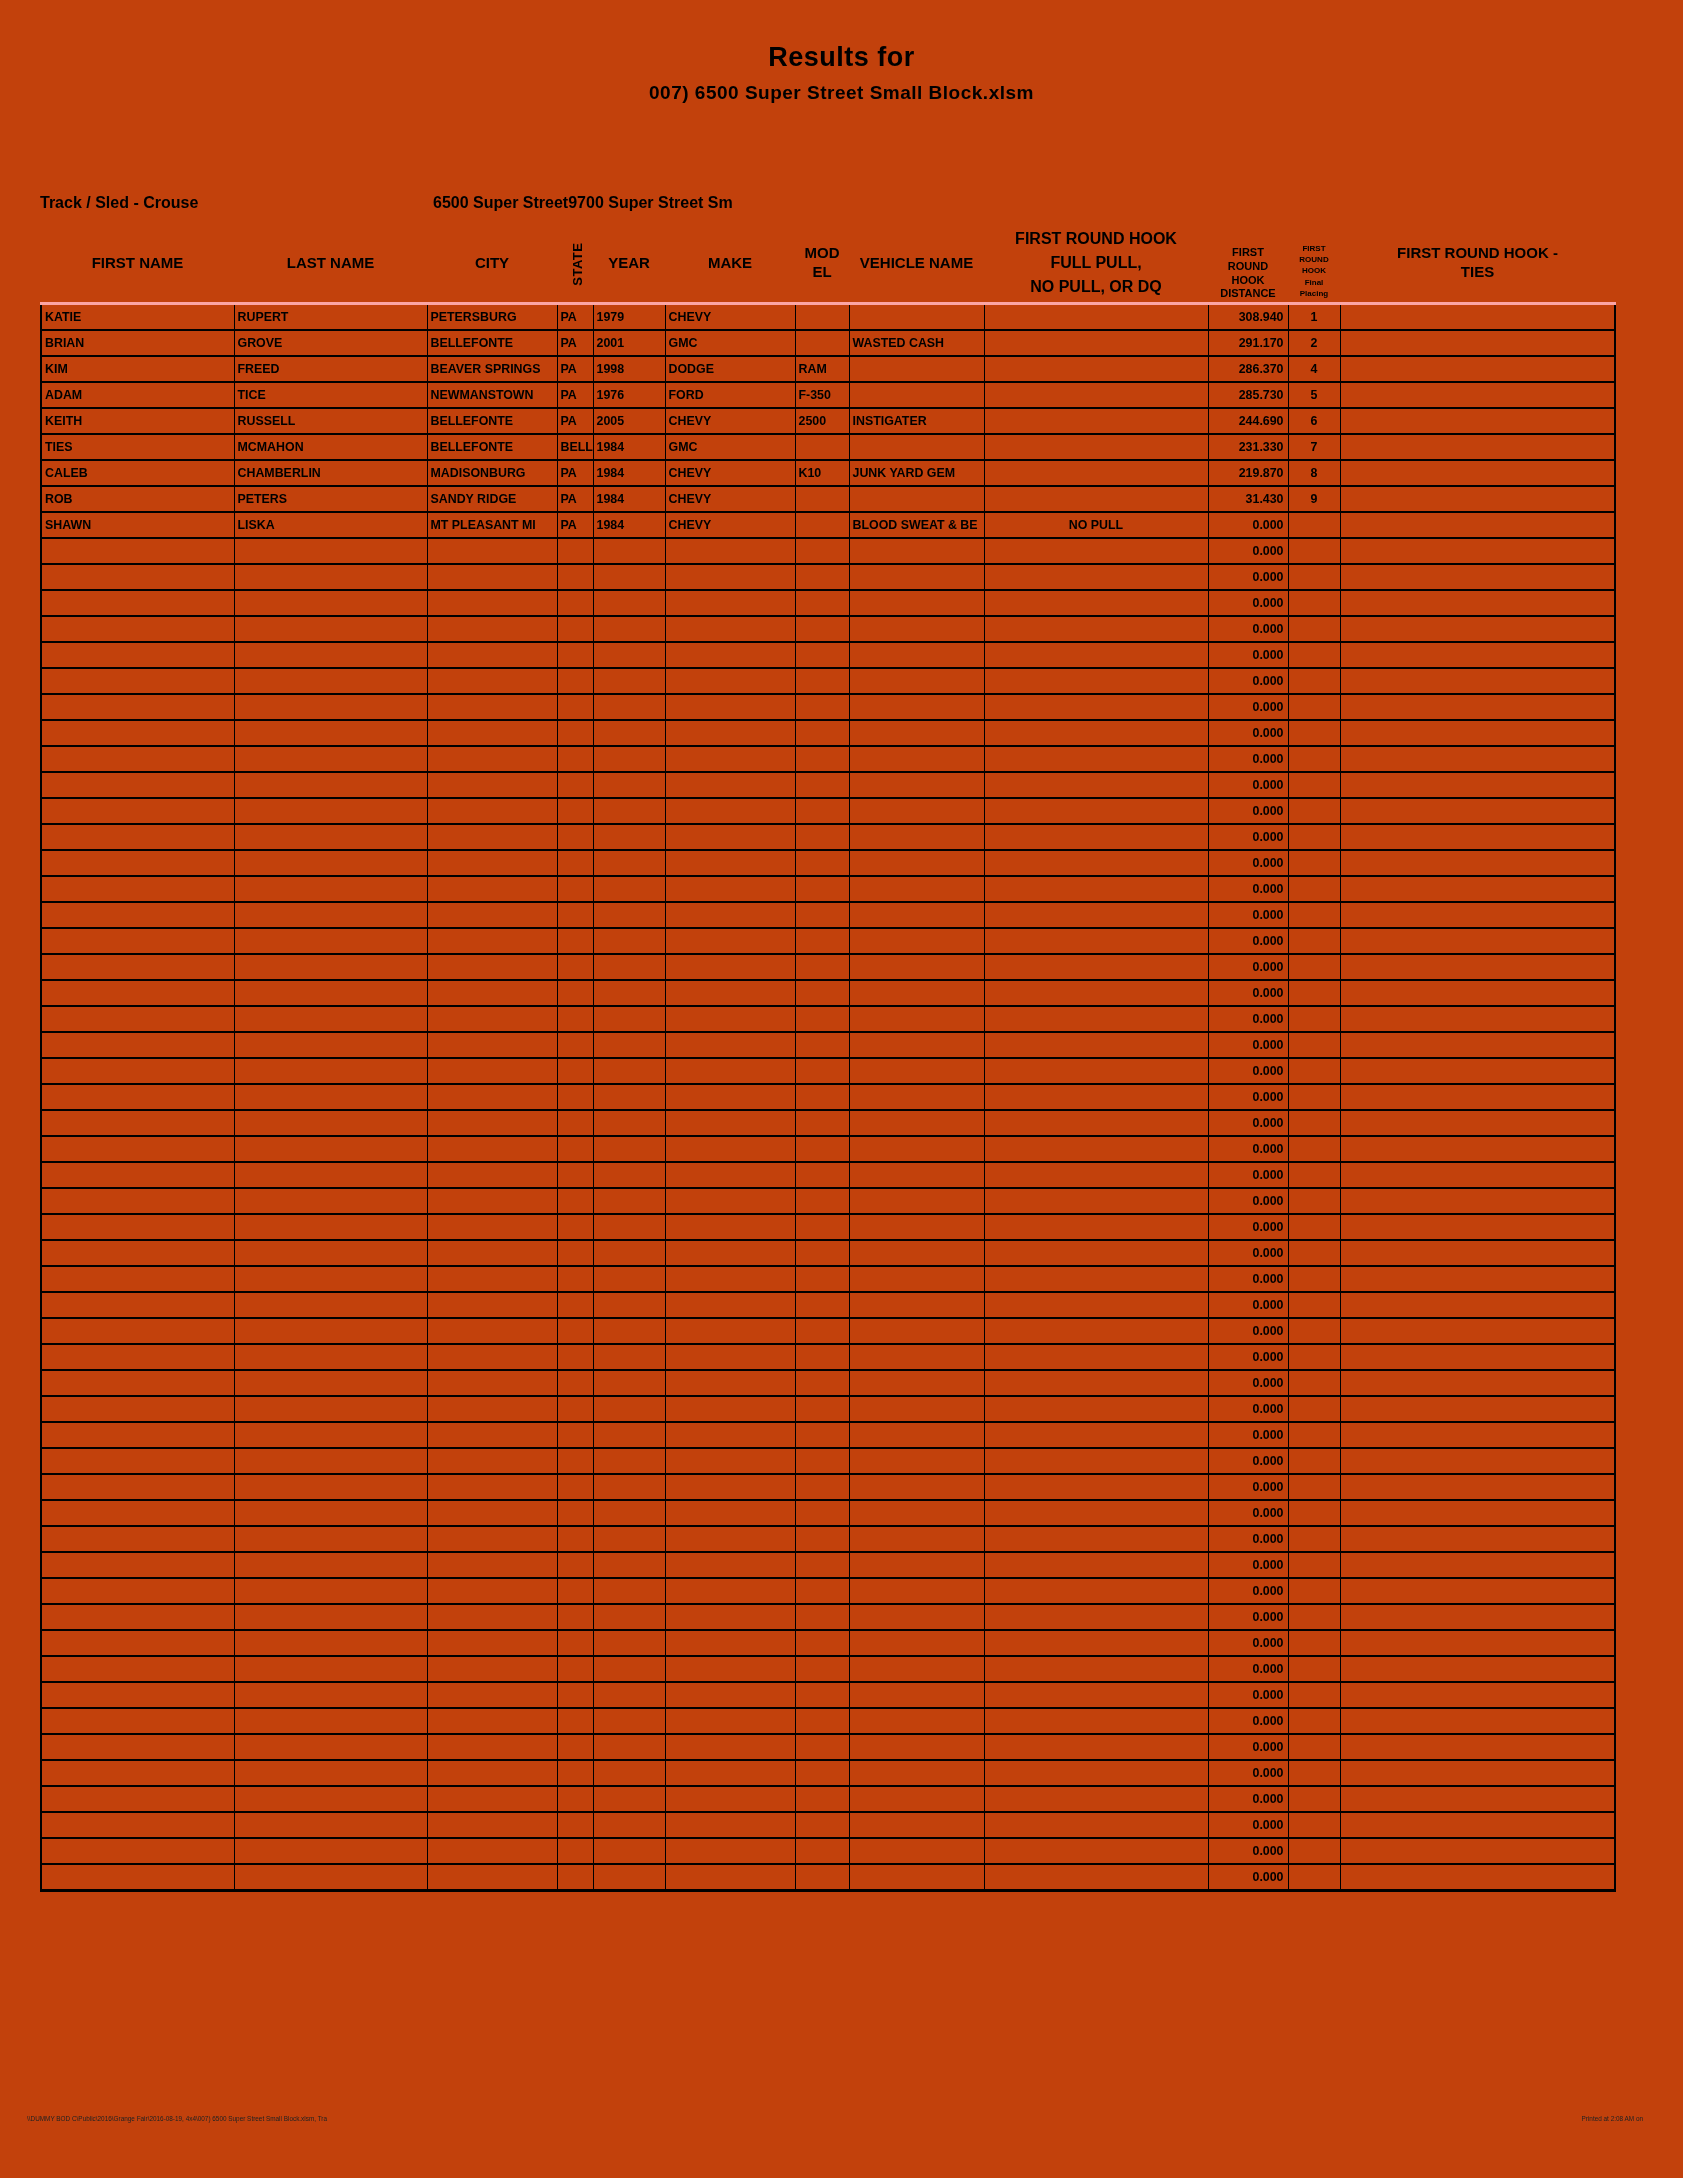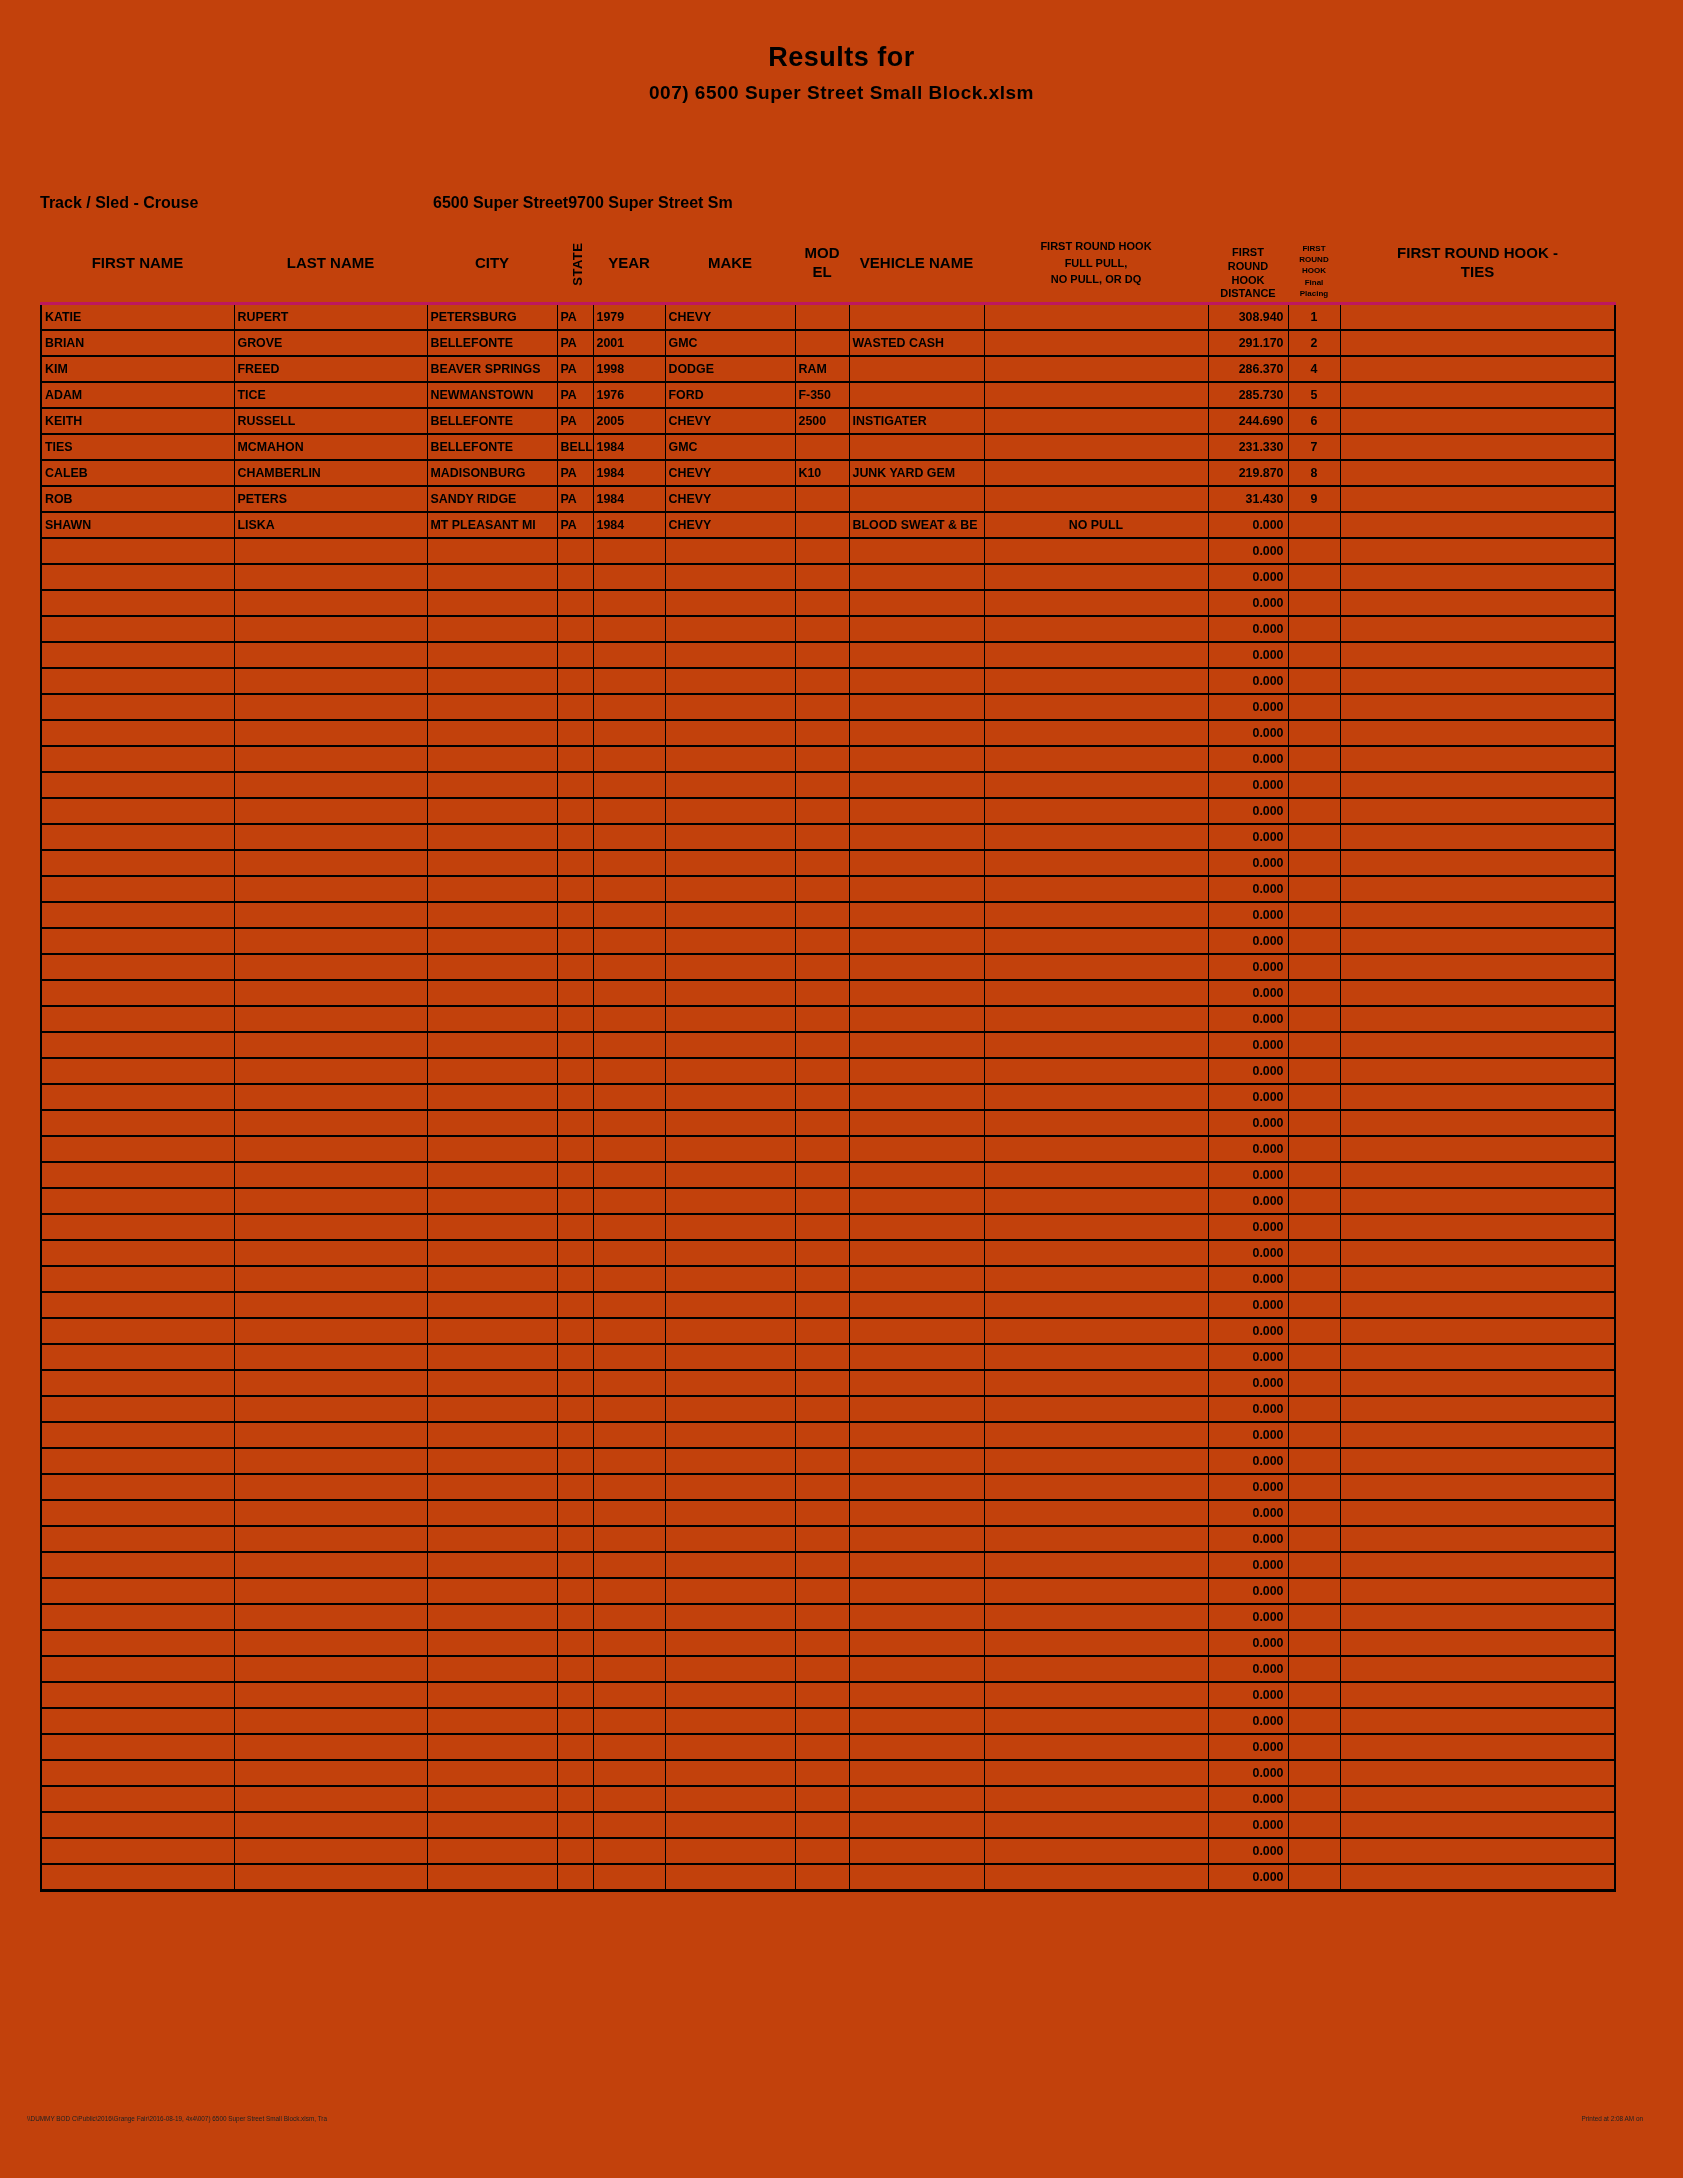--- a/index.html
+++ b/index.html
@@ -51,42 +51,42 @@
     height:75px;
     padding:0;
     text-align:center;
     vertical-align:middle;
     font-size:15px;
     font-weight:bold;
     white-space:pre-line;
     line-height:1.25;
     overflow:hidden;
   }
-  thead th.h-hook_result{font-size:11px;line-height:1.5;}
+  thead th.h-hook_result{font-size:16px;line-height:1.5;}
   thead th.h-distance{font-size:11px;line-height:1.25;vertical-align:bottom;padding-bottom:1px;}
   thead th.h-placing{font-size:8px;line-height:1.4;vertical-align:bottom;padding-bottom:3px;}
   thead th.h-state span{
     display:inline-block;
     transform:rotate(-90deg);
     font-size:13px;
     letter-spacing:0.5px;
   }
   tbody td{
     border:1px solid #000;
     border-top-width:2px;
     border-bottom-width:2px;
     height:24px;
     padding:0 3px;
     font-size:12.4px;
     font-weight:bold;
     overflow:hidden;
     white-space:nowrap;
     vertical-align:middle;
   }
-  tbody tr:first-child td{border-top:3px solid #be185d;margin-top:20px;}
+  tbody tr:first-child td{border-top:3px solid #fca5a5;margin-top:20px;}
   tbody tr:last-child td{border-bottom:3px solid #000;}
   tbody td:first-child{border-left:2px solid #000;}
   tbody td:last-child{border-right:2px solid #000;}
   td.c-distance{text-align:right;padding-right:4px;}
   td.c-placing{text-align:center;}
   td.c-hook_result{text-align:center;}
   .footer-left{
     position:absolute;
     top:2115px;
     left:27px;

